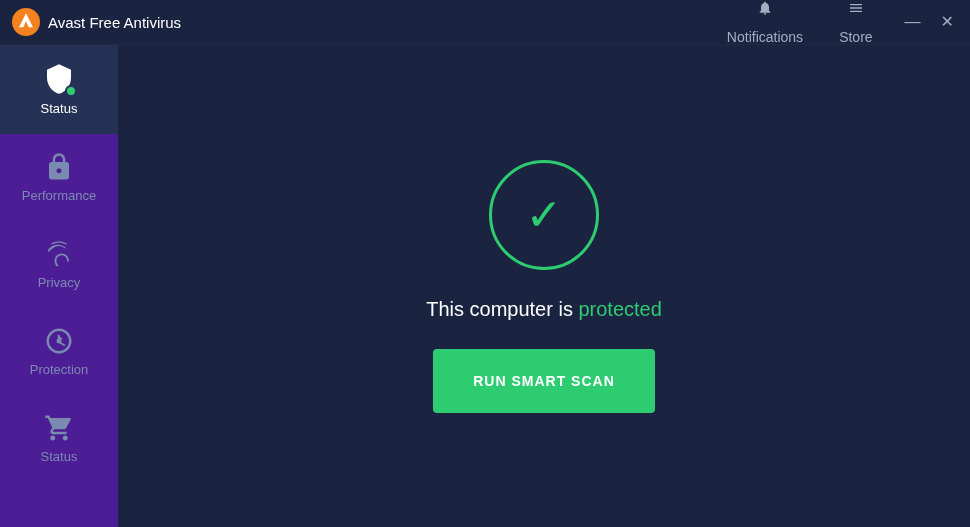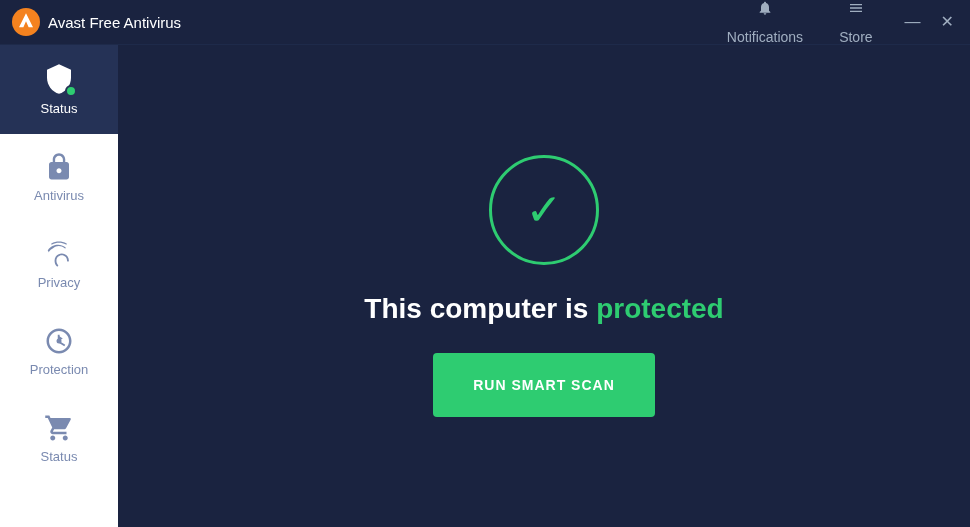--- a/index.html
+++ b/index.html
@@ -73,21 +73,21 @@
     
     .main-layout {
       display: flex;
       flex: 1;
       overflow: hidden;
     }
 
     
     .sidebar {
       width: 118px;
-      background: #ffffff;
+      background: #4c1d95;
       display: flex;
       flex-direction: column;
       align-items: center;
       padding-top: 0;
       flex-shrink: 0;
     }
     .sidebar-item {
       width: 100%;
       display: flex;
       flex-direction: column;
@@ -155,22 +155,22 @@
       background: transparent;
     }
     .checkmark {
       color: #2ecc71;
       font-size: 44px;
       line-height: 1;
     }
 
     
     .status-text {
-      font-size: 28px;
-      font-weight: 700;
+      font-size: 20px;
+      font-weight: 400;
       color: #ffffff;
       text-align: right;
     }
     .status-text .highlight {
       color: #2ecc71;
     }
 
     
     .scan-button {
       background: #2ecc71;
@@ -235,21 +235,21 @@
       </span>
       <span class="label">Status</span>
     </div>
 
     <div class="sidebar-item">
       <span class="icon">
         <svg width="30" height="30" viewBox="0 0 24 24" fill="currentColor">
           <path d="M18 8h-1V6c0-2.76-2.24-5-5-5S7 3.24 7 6v2H6c-1.1 0-2 .9-2 2v10c0 1.1.9 2 2 2h12c1.1 0 2-.9 2-2V10c0-1.1-.9-2-2-2zm-6 9c-1.1 0-2-.9-2-2s.9-2 2-2 2 .9 2 2-.9 2-2 2zm3.1-9H8.9V6c0-1.71 1.39-3.1 3.1-3.1 1.71 0 3.1 1.39 3.1 3.1v2z"></path>
         </svg>
       </span>
-      <span class="label">Antivirus</span>
+      <span class="label">Performance</span>
     </div>
 
     <div class="sidebar-item">
       <span class="icon">
         <svg width="30" height="30" viewBox="0 0 24 24" fill="currentColor">
           <path d="M17.81 4.47c-.08 0-.16-.02-.23-.06C15.66 3.42 14 3 12.01 3c-1.98 0-3.86.47-5.57 1.41-.24.13-.54.04-.68-.2-.13-.24-.04-.55.2-.68C7.82 2.52 9.86 2 12.01 2c2.13 0 3.99.47 6.03 1.52.25.13.34.43.21.67-.09.18-.26.28-.44.28zM3.5 9.72c-.1 0-.2-.03-.29-.09-.23-.16-.28-.47-.12-.7.99-1.4 2.25-2.5 3.75-3.27C9.98 4.04 14 4.03 17.15 6.65c.22.18.26.49.08.7-.18.22-.49.26-.7.08-2.83-2.38-6.44-2.39-9.29-.01-1.38.71-2.53 1.72-3.45 3.01-.08.1-.2.19-.29.19v-.7zm6.89 12.1c-.14 0-.27-.06-.36-.17-1.02-1.19-1.58-2.71-1.58-4.31 0-3.18 2.57-5.76 5.74-5.76s5.74 2.58 5.74 5.76c0 .41-.33.75-.75.75s-.75-.34-.75-.75c0-2.34-1.9-4.26-4.24-4.26s-4.24 1.92-4.24 4.26c0 1.28.44 2.48 1.24 3.41.28.32.24.79-.07 1.07-.15.12-.32.2-.73.2h-.2l.4-.2z"></path>
         </svg>
       </span>
       <span class="label">Privacy</span>
     </div>

